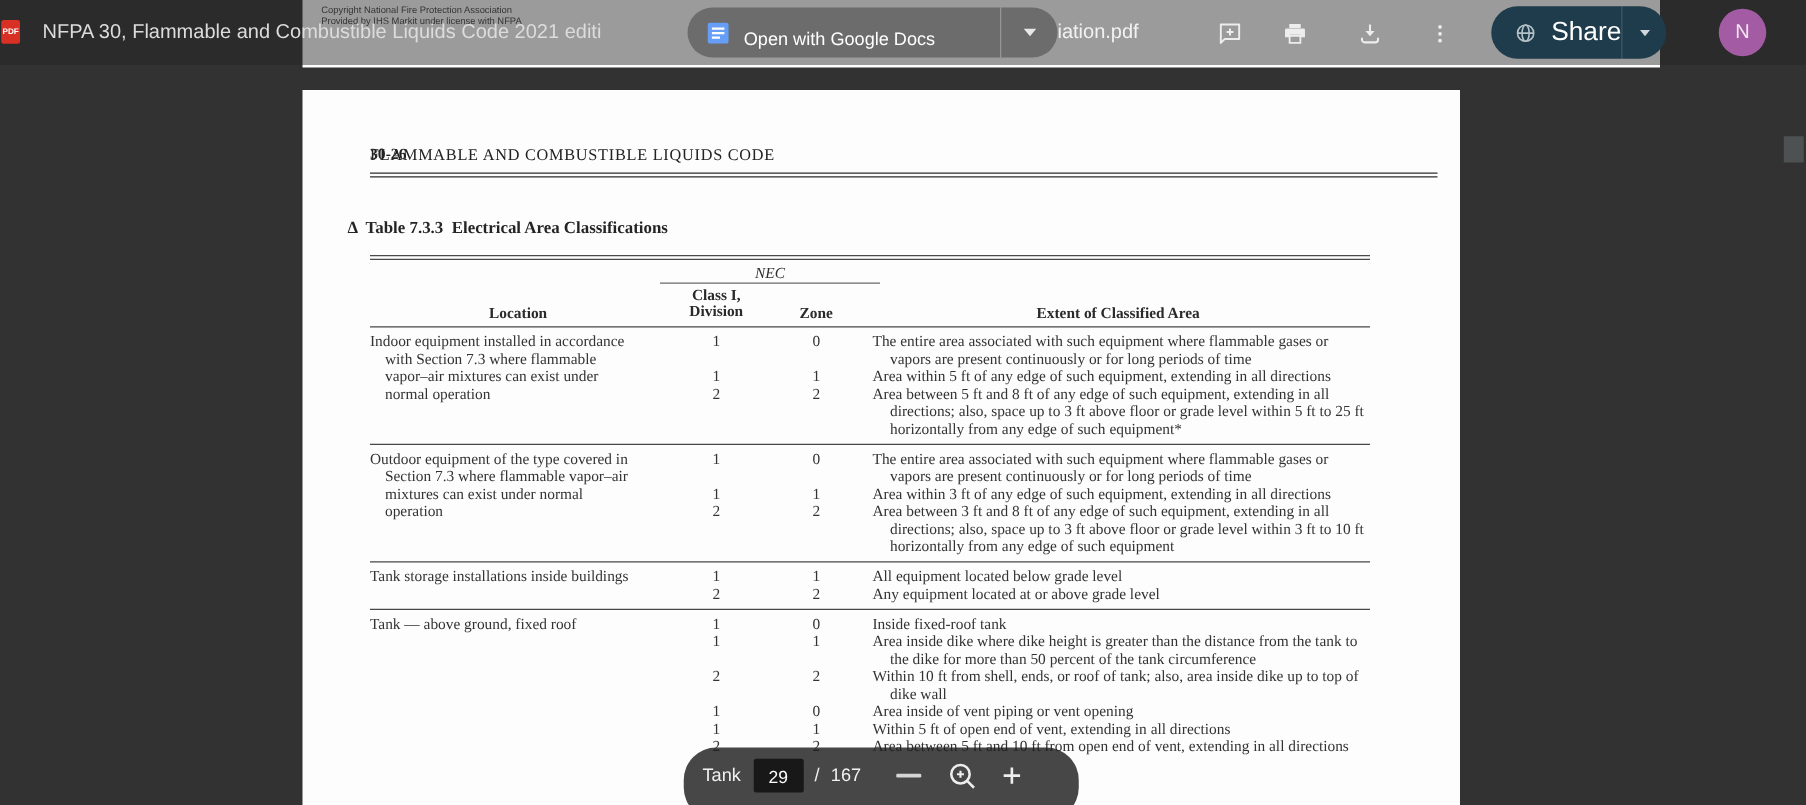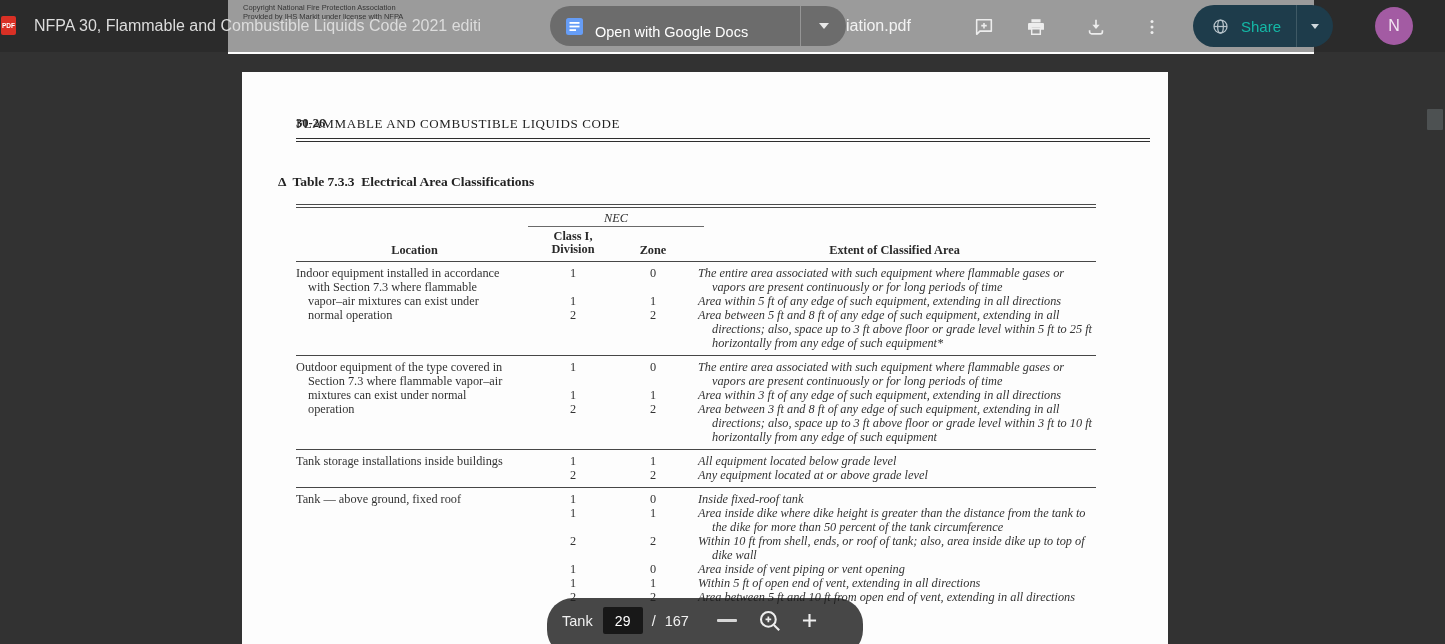--- a/index.html
+++ b/index.html
@@ -1,21 +1,21 @@
 <!DOCTYPE html>
 <html style="--backdrop: #323232; --page-bg: #fdfdfd; --pdf-red: #d93025; --docs-blue: #669df6; --share-bg: #1e3c4b; --avatar-purple: #a35ba3;"><head>
 <meta charset="utf-8">
 <style>
   * { margin:0; padding:0; box-sizing:border-box; }
   html,body { width:1445px; height:644px; overflow:hidden; }
   body { position:relative; background:var(--backdrop,#323232); font-family:"Liberation Sans",sans-serif; }
 
   
   .page { position:absolute; background:var(--page-bg,#fdfdfd); z-index:1; }
-  .page-prev { left:228px; top:0; width:1086px; height:54px; }
+  .page-prev { left:242px; top:0; width:1086px; height:54px; }
   .stamp { position:absolute; left:15px; top:3px; font-size:7.5px; line-height:9px; color:#454545; }
   .page-main { left:242px; top:72px; width:926px; height:572px; overflow:hidden;
                font-family:"Liberation Serif","DejaVu Serif",serif; color:#333; }
   .doc-inner { padding:44px 0 0 54px; }
 
   .running-head { position:relative; width:854px; font-size:12.5px; color:#222; }
   .pg-num { position:absolute; left:0; top:0; font-weight:bold; }
   .run-title { letter-spacing:.6px; font-size:13px; }
   .head-rule { width:854px; height:4px; margin-top:6px;
                border-top:1.4px solid #2e2e2e; border-bottom:1.4px solid #2e2e2e; }
@@ -35,21 +35,21 @@
   .col-zone { width:80px; text-align:center; }
   .col-ext  { flex:1; text-align:center; }
 
   .block { display:flex; padding:4px 0 5px; border-bottom:1.7px solid #474747; }
   .block:last-child { border-bottom:none; }
   .loc { width:237px; flex:none; padding-left:12px; text-indent:-12px; padding-right:30px; }
   .subs { flex:1; }
   .entry { display:flex; align-items:flex-start; }
   .e-div  { width:80px; flex:none; text-align:center; }
   .e-zone { width:80px; flex:none; text-align:center; }
-  .e-ext  { flex:1; padding-left:19px; text-indent:-14px;font-style:italic; }
+  .e-ext  { flex:1; padding-left:19px; text-indent:-14px; }
 
   
   .topbar { position:absolute; left:0; top:0; width:1445px; height:52px;
             background:rgba(36,36,36,0.45); z-index:10; }
   .file-badge { position:absolute; left:1px; top:16px; width:15px; height:19px;
                 background:var(--pdf-red,#d93025); border-radius:2px; color:#fff;
                 font-size:6.5px; font-weight:bold; display:flex; align-items:center; justify-content:center; }
   .file-title-left  { position:absolute; left:34px; top:0; height:52px; line-height:52px;
                       font-size:16px; color:#dcdcdc; white-space:nowrap; }
   .file-title-right { position:absolute; left:846px; top:0; height:52px; line-height:52px;
@@ -62,21 +62,21 @@
   .ow-div { width:1px; height:40px; background:rgba(255,255,255,0.28); margin-left:auto; }
   .ow-caret { width:45px; display:flex; justify-content:center; align-items:center; height:40px; }
   .caret { width:0; height:0; border-left:5px solid transparent; border-right:5px solid transparent;
            border-top:6px solid #e8e8e8; }
   .icon-btn { position:absolute; top:14px; width:26px; height:26px; background:none; border:none;
               cursor:pointer; display:flex; align-items:center; justify-content:center; }
   .ib-comment { left:971px; } .ib-print { left:1023px; } .ib-download { left:1083px; } .ib-more { left:1139px; }
   .share-btn { position:absolute; left:1193px; top:5px; width:140px; height:42px; border-radius:21px;
                background:var(--share-bg,#1e3c4b); display:flex; align-items:center; cursor:pointer; }
   .share-globe { margin-left:18px; display:flex; }
-  .share-label { margin-left:11px; font-size:15px; color:#14b8a6; }
+  .share-label { margin-left:11px; font-size:21px; color:#ffffff; }
   .share-div { width:1px; height:42px; background:rgba(255,255,255,0.15); margin-left:auto; }
   .share-caret { width:36px; display:flex; justify-content:center; align-items:center; height:42px; }
   .share-caret .caret { border-top-color:#cfd8dc; border-left-width:4.5px; border-right-width:4.5px; border-top-width:5.5px; }
   .avatar { position:absolute; left:1375px; top:7px; width:38px; height:38px; border-radius:50%;
             background:var(--avatar-purple,#a35ba3); color:#f2e6f2; display:flex; align-items:center;
             justify-content:center; font-size:16px; cursor:pointer; }
 
   
   .bottombar { position:absolute; left:547px; top:598px; width:316px; height:58px; border-radius:26px;
                background:rgba(30,30,30,0.82); z-index:10; display:flex; align-items:center;

